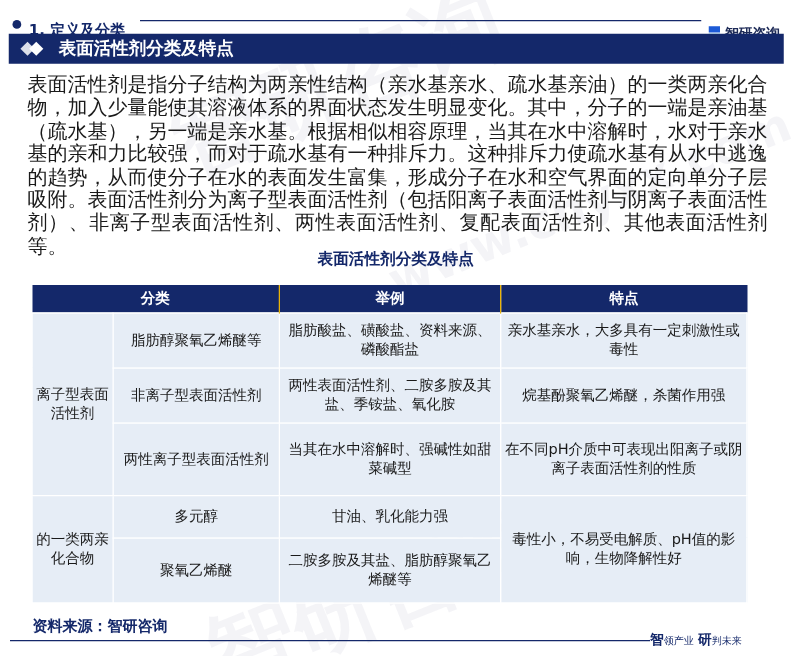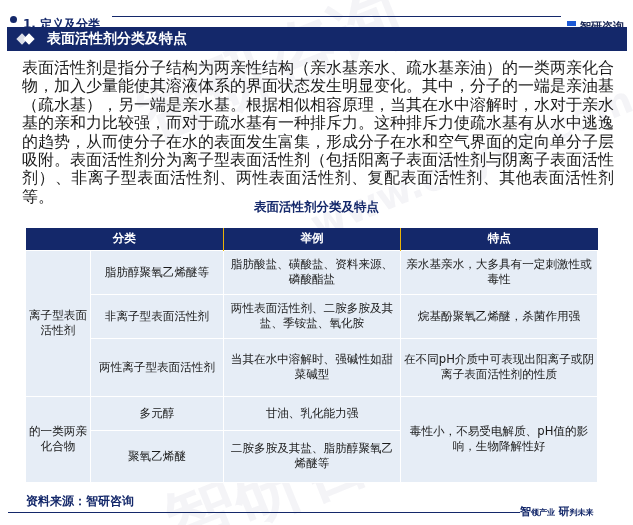--- a/index.html
+++ b/index.html
@@ -43,21 +43,21 @@
     .r1 { height: 44px; }
     .r2 { height: 44px; }
     .r3 { height: 58px; margin-left: 48px; }
     .r4 { height: 34px; }
     .r5 { height: 52px; }
 
     .source { position: absolute; left: 26px; top: 493px; font-size: 12px; color: #14286a; font-weight: bold; }
     .bottom-rule { position: absolute; left: 8px; top: 512px; width: 512px; height: 1px; background: #14286a; }
     .slogan { position: absolute; left: 520px; top: 504px; font-size: 10px; color: #14286a; font-weight: bold; white-space: nowrap; }
     .slogan .big { font-size: 11px; }
-    .slogan .small { font-size: 8px; font-weight: bold; }
+    .slogan .small { font-size: 8px; font-weight: normal; }
   </style>
 </head>
 <body>
 
 <div class="watermark wm1">智研咨询</div>
 <div class="watermark wm2">www.chyxx.com</div>
 <div class="watermark wm3">智研咨询</div>
 
 <div class="top-bar">
   <span class="dot"></span>

